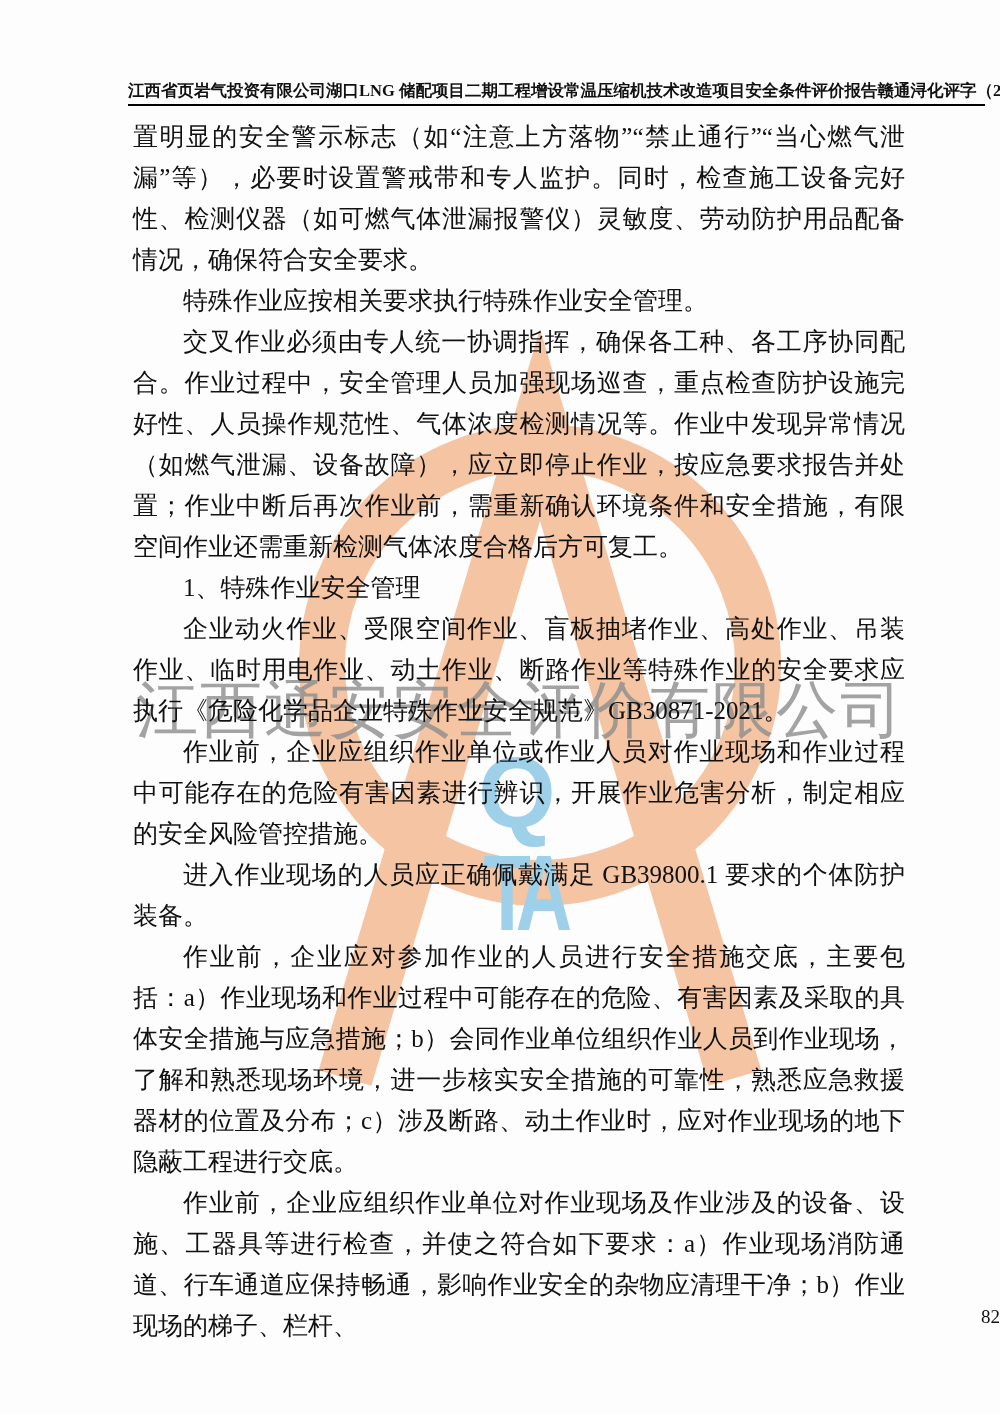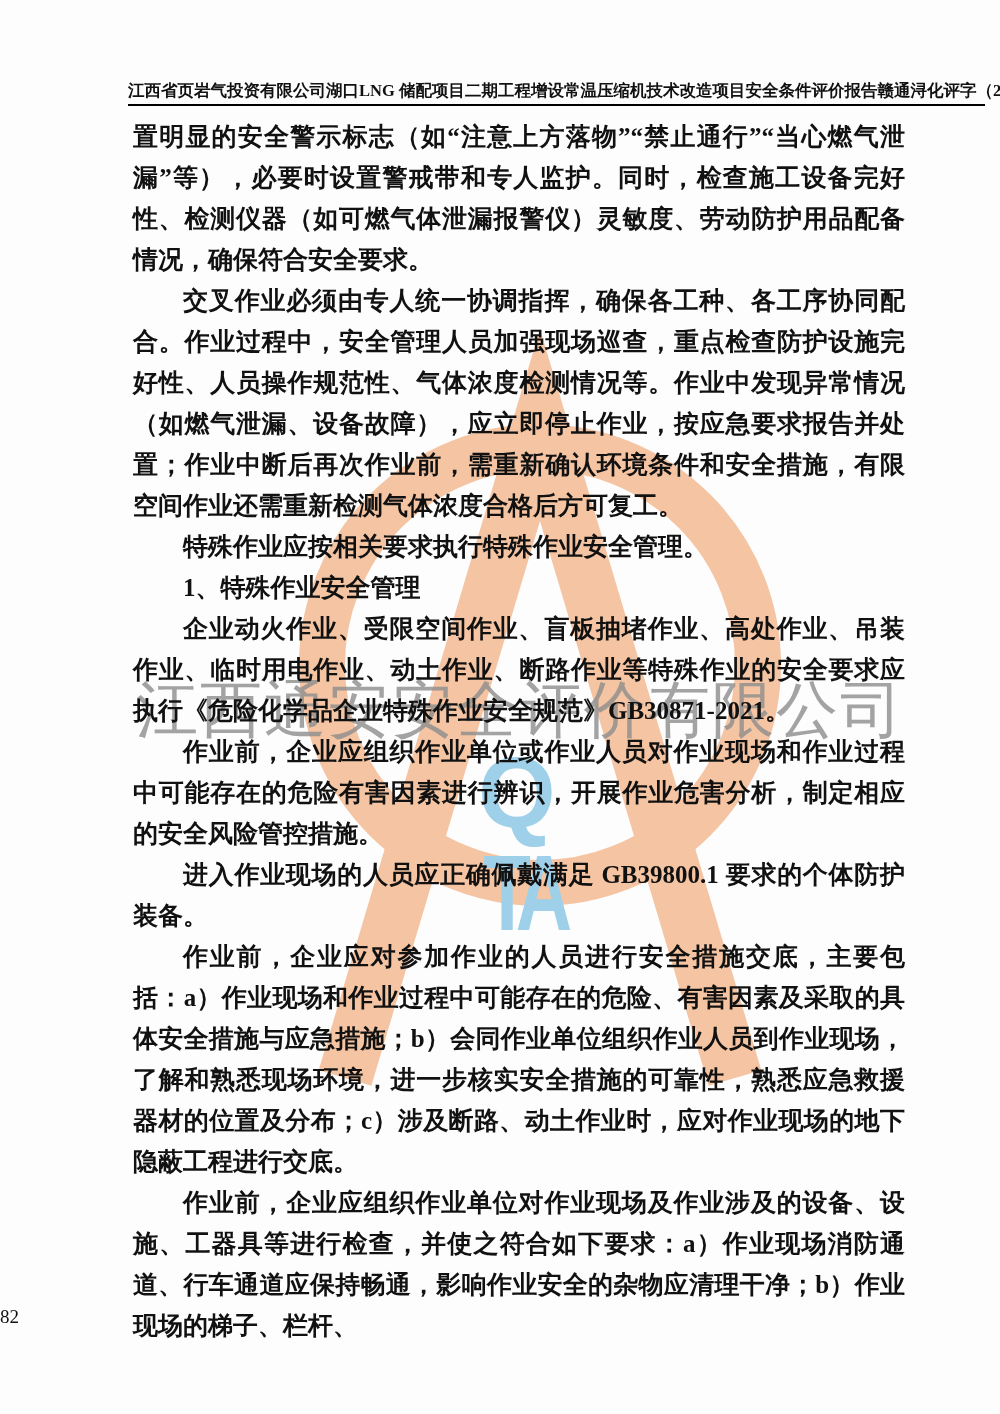--- a/index.html
+++ b/index.html
@@ -38,26 +38,26 @@
     font-weight:bold;font-size:16.5px;line-height:22px;
     white-space:nowrap;
   }
   .header .right{margin-left:auto;}
   
   .content{
     position:absolute;left:133px;top:116px;width:772px;z-index:3;
     font-size:25px;line-height:41px;
     text-align:justify;text-justify:inter-ideograph;
   }
-  .content p{margin:0;padding:0;text-indent:2em;font-weight:bold;}
+  .content p{margin:0;padding:0;text-indent:2em;}
   .content p.no-indent{text-indent:0;}
   
   .footer{
     position:absolute;left:0;top:1306px;width:1000px;z-index:3;
-    text-align:left;font-size:19px;
+    text-align:right;font-size:19px;
   }
 </style>
 </head>
 <body>
 
 <svg class="wm-logo" width="1000" height="1414" viewBox="0 0 1000 1414" aria-hidden="true">
   <circle cx="540" cy="665" r="218" fill="none" stroke="#f5c5a3" stroke-width="46"></circle>
   <path d="M 345 1078 L 540 425 L 735 1078" fill="none" stroke="#f5c5a3" stroke-width="55" stroke-linejoin="miter" stroke-miterlimit="12"></path>
 </svg>
 
@@ -68,23 +68,23 @@
 
 <div class="header">
   <span class="left">江西省页岩气投资有限公司湖口LNG 储配项目二期工程增设常温压缩机技术改造项目安全条件评价报告</span>
   <span class="right">赣通浔化评字（2025）061号</span>
 </div>
 
 <div class="content">
 
     <p class="no-indent">置明显的安全警示标志（如“注意上方落物”“禁止通行”“当心燃气泄漏”等），必要时设置警戒带和专人监护。同时，检查施工设备完好性、检测仪器（如可燃气体泄漏报警仪）灵敏度、劳动防护用品配备情况，确保符合安全要求。</p>
 
+    <p>特殊作业应按相关要求执行特殊作业安全管理。</p>
+
     <p>交叉作业必须由专人统一协调指挥，确保各工种、各工序协同配合。作业过程中，安全管理人员加强现场巡查，重点检查防护设施完好性、人员操作规范性、气体浓度检测情况等。作业中发现异常情况（如燃气泄漏、设备故障），应立即停止作业，按应急要求报告并处置；作业中断后再次作业前，需重新确认环境条件和安全措施，有限空间作业还需重新检测气体浓度合格后方可复工。</p>
-
-    <p>特殊作业应按相关要求执行特殊作业安全管理。</p>
 
     <p>1、特殊作业安全管理</p>
 
     <p>企业动火作业、受限空间作业、盲板抽堵作业、高处作业、吊装作业、临时用电作业、动土作业、断路作业等特殊作业的安全要求应执行《危险化学品企业特殊作业安全规范》GB30871-2021。</p>
 
     <p>作业前，企业应组织作业单位或作业人员对作业现场和作业过程中可能存在的危险有害因素进行辨识，开展作业危害分析，制定相应的安全风险管控措施。</p>
 
 
     <p>进入作业现场的人员应正确佩戴满足 GB39800.1 要求的个体防护装备。</p>
 

